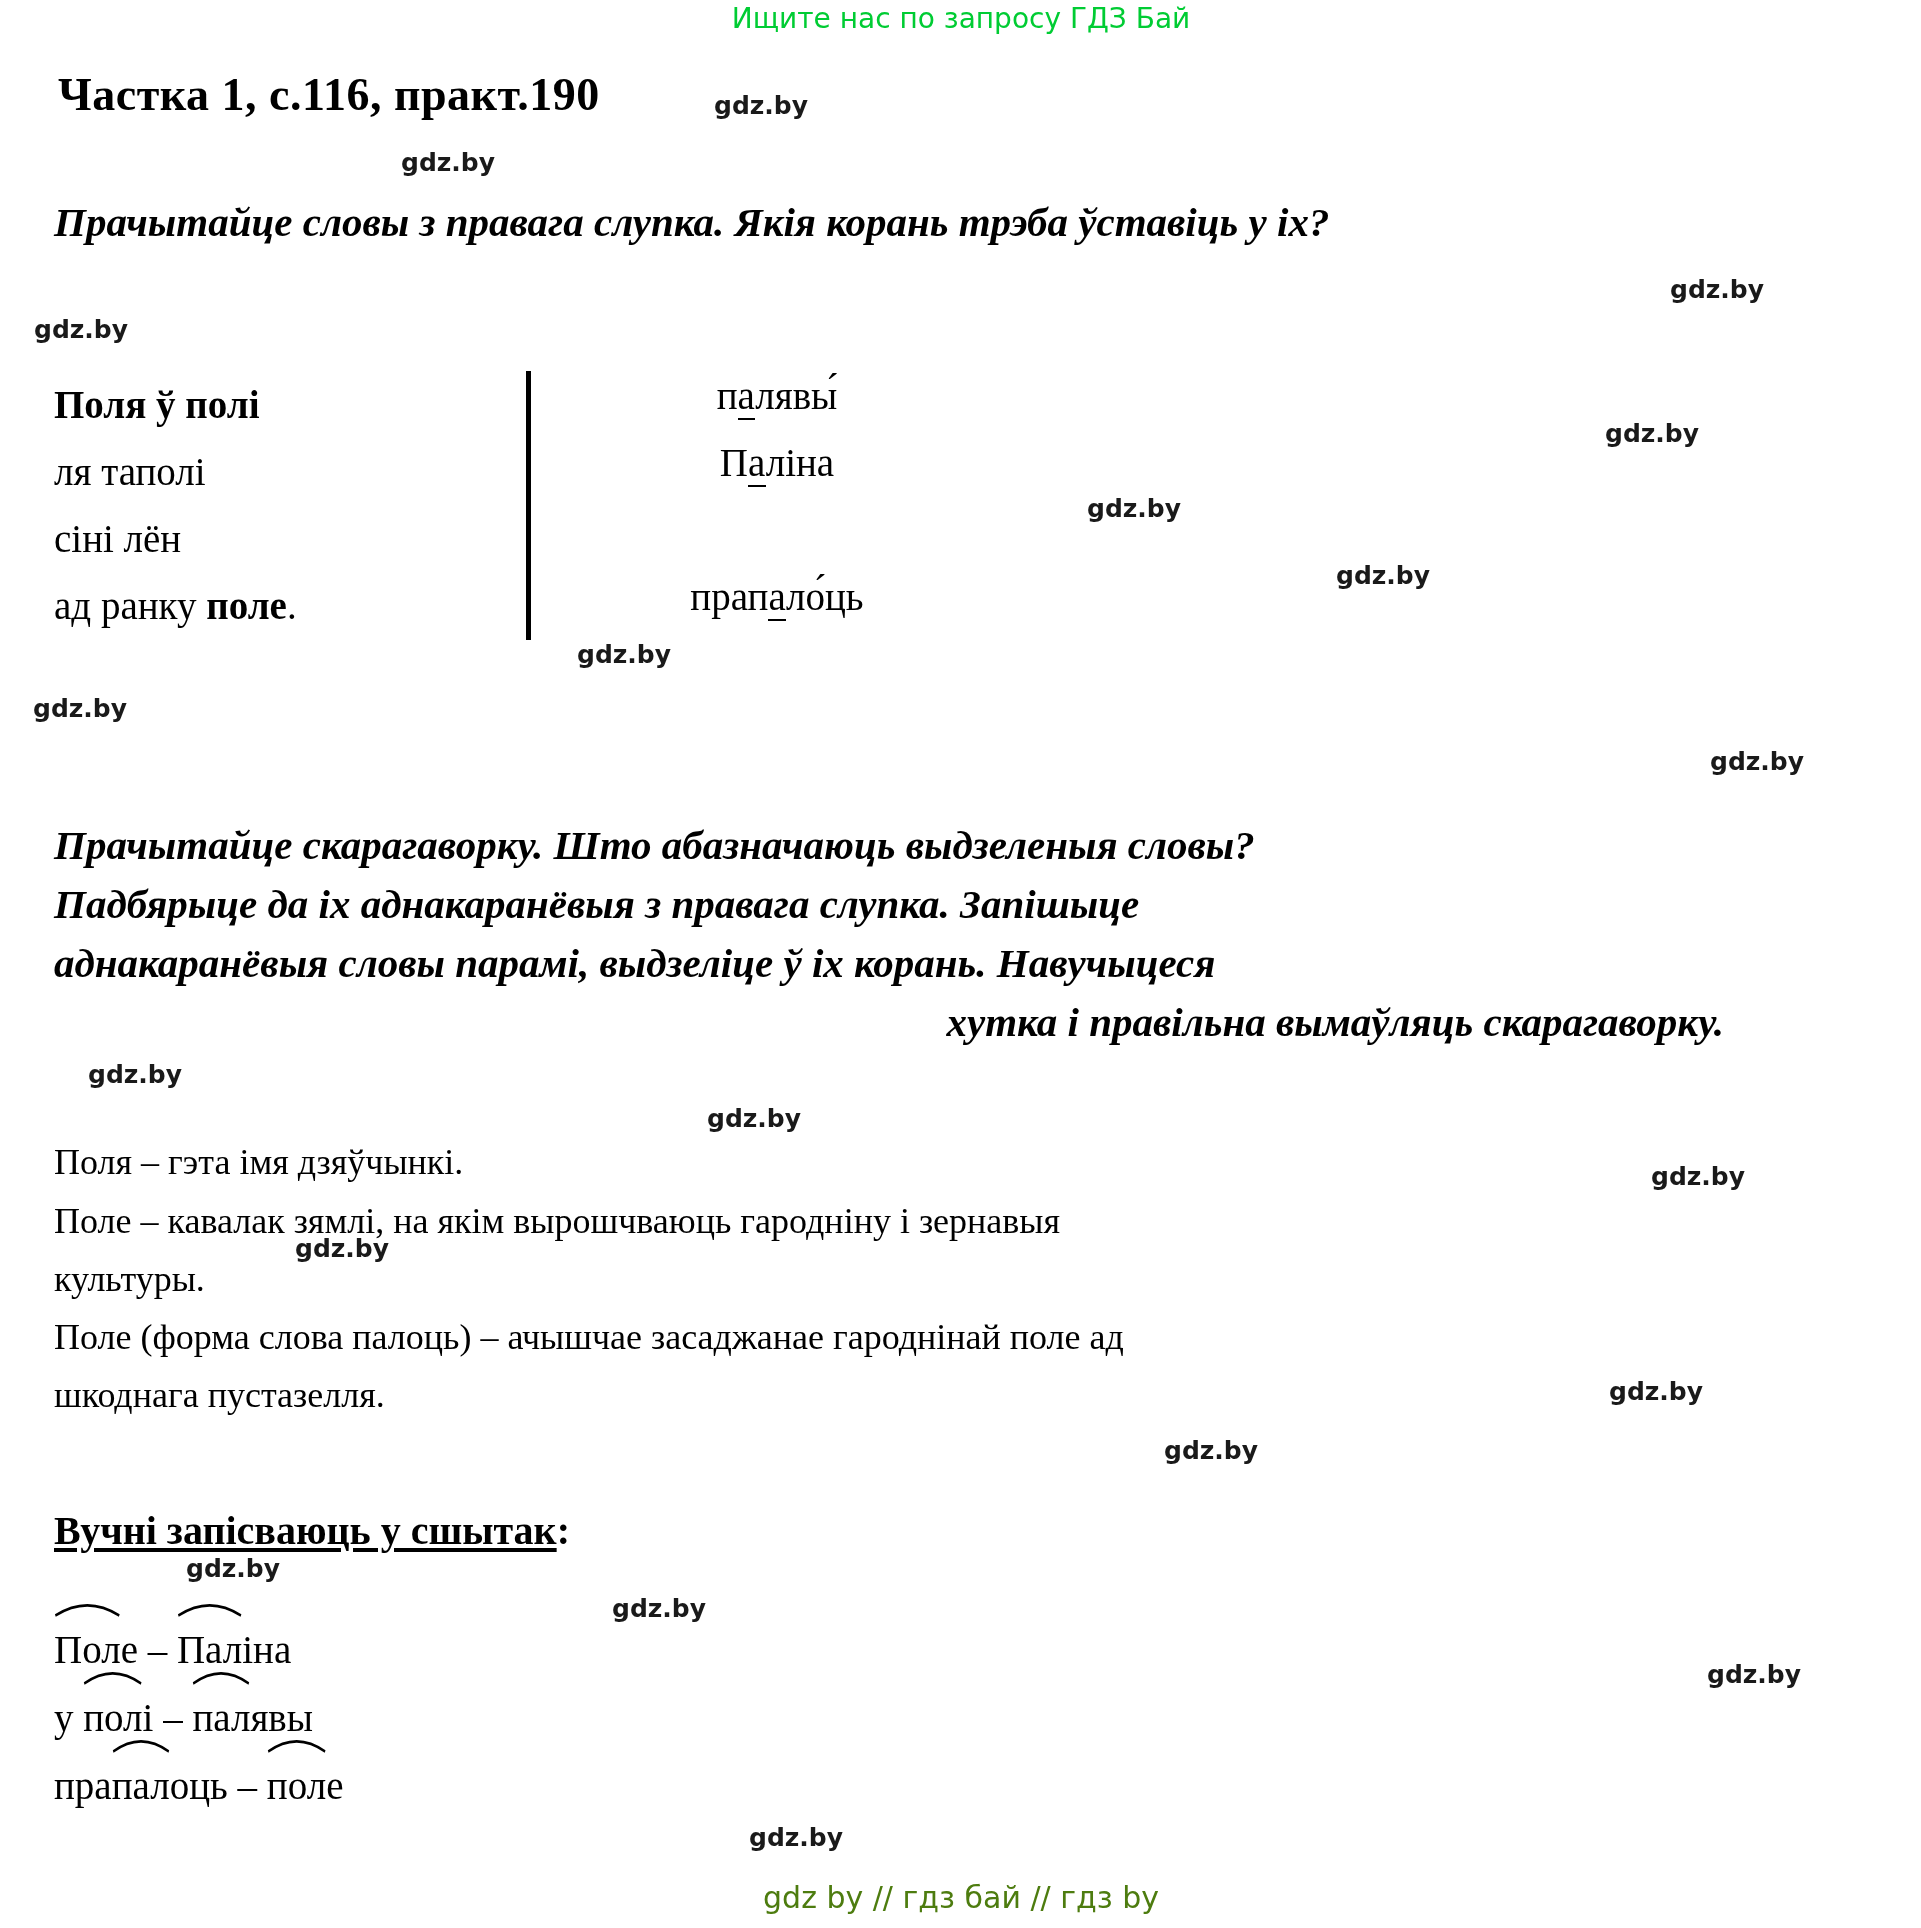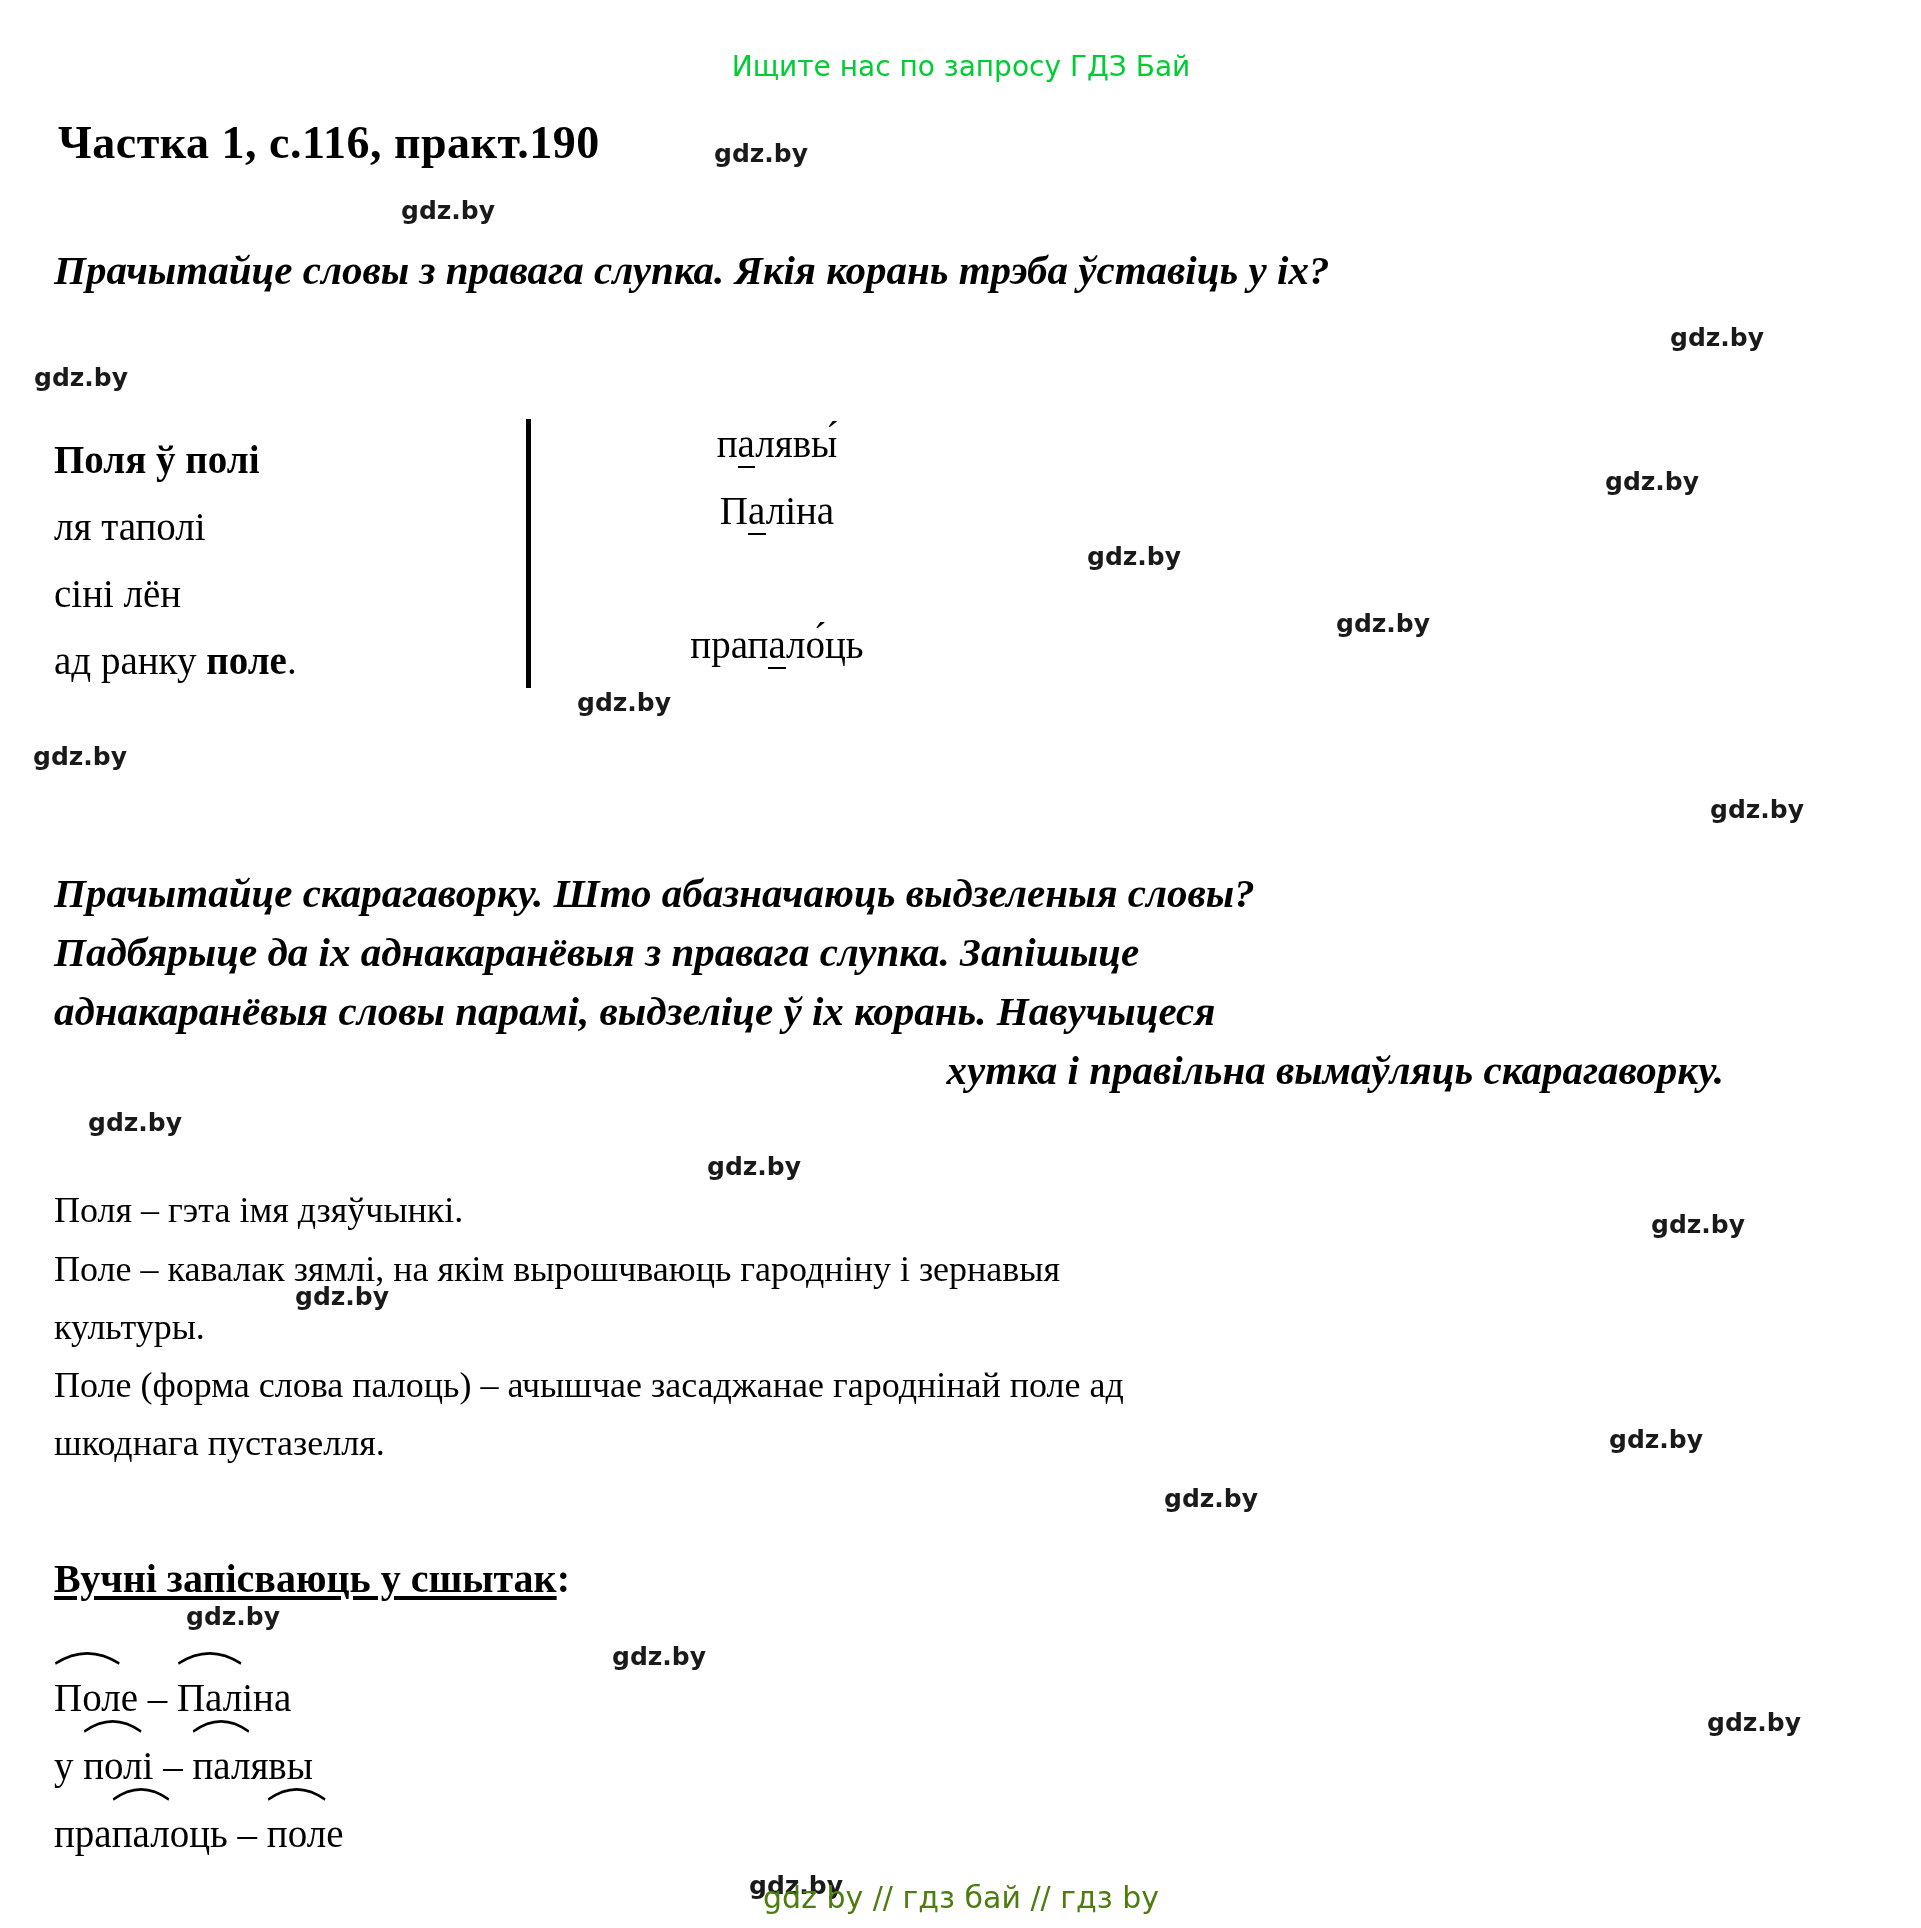--- a/index.html
+++ b/index.html
@@ -12,21 +12,20 @@
     height: 1928px;
     position: relative;
     font-family: "Liberation Serif", serif;
     color: #000000;
     overflow: hidden;
   }
 
   .page {
     position: absolute;
     inset: 0;
-    margin-top: 48px;
   }
 
   
   .wm {
     position: absolute;
     font-family: "DejaVu Sans", sans-serif;
     font-size: 25px;
     color: #1a1a1a;
     white-space: nowrap;
     letter-spacing: 0px;
@@ -86,21 +85,21 @@
     position: absolute;
     left: 472px;
     top: 9.3px;
     width: 4.6px;
     height: 269px;
     background: #000;
   }
   .wb-col-left {
     position: absolute;
     left: 0;
-    top: 16px;
+    top: 9px;
     width: 436px;
     font-size: 39px;
     line-height: 67px;
   }
   .wb-col-left .b { font-weight: bold; }
   .wb-row1 { font-weight: bold; }
   .wb-col-right {
     position: absolute;
     left: 519px;
     top: 0;

